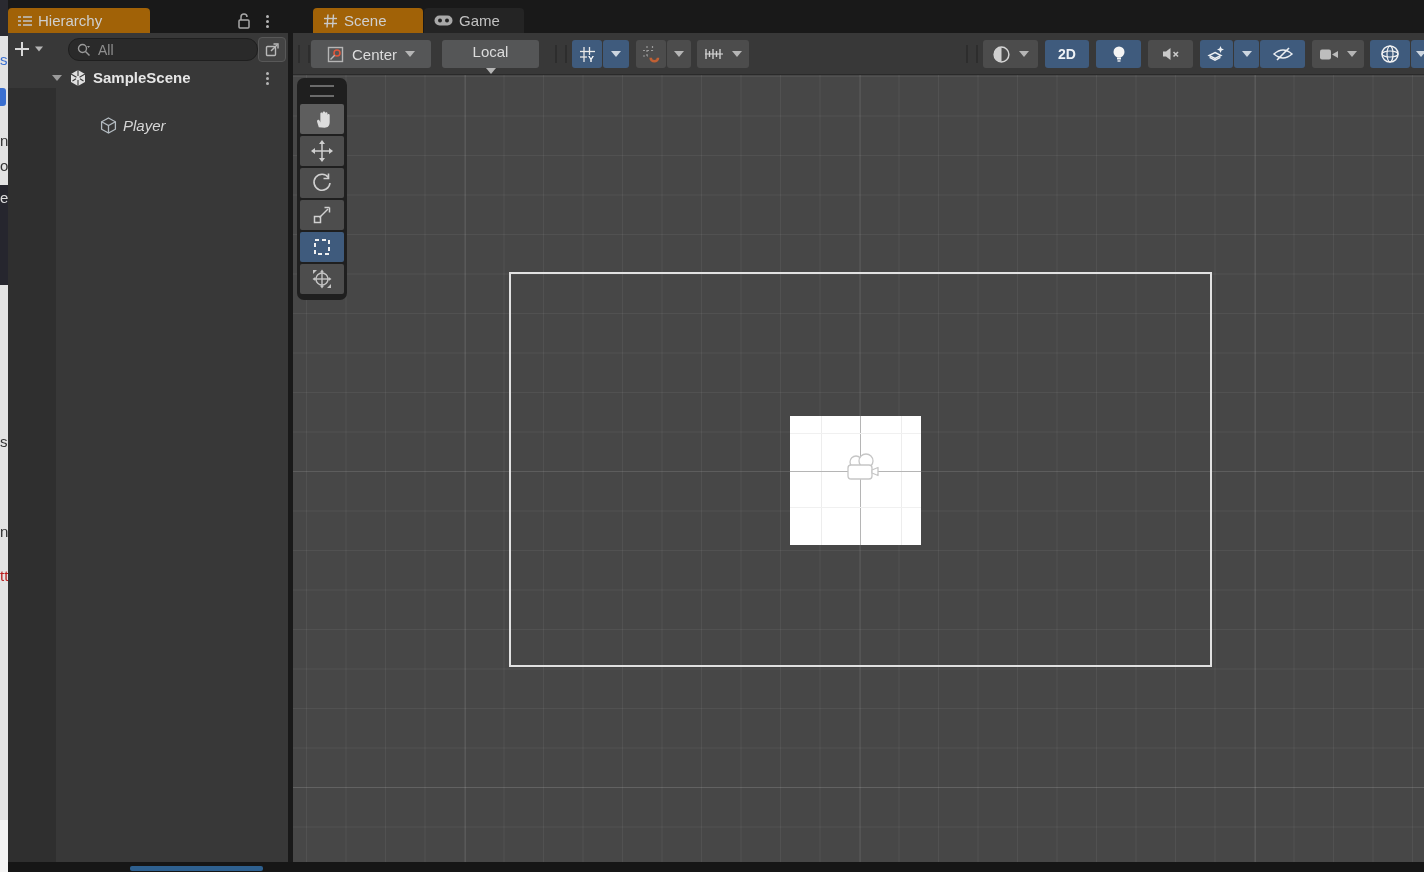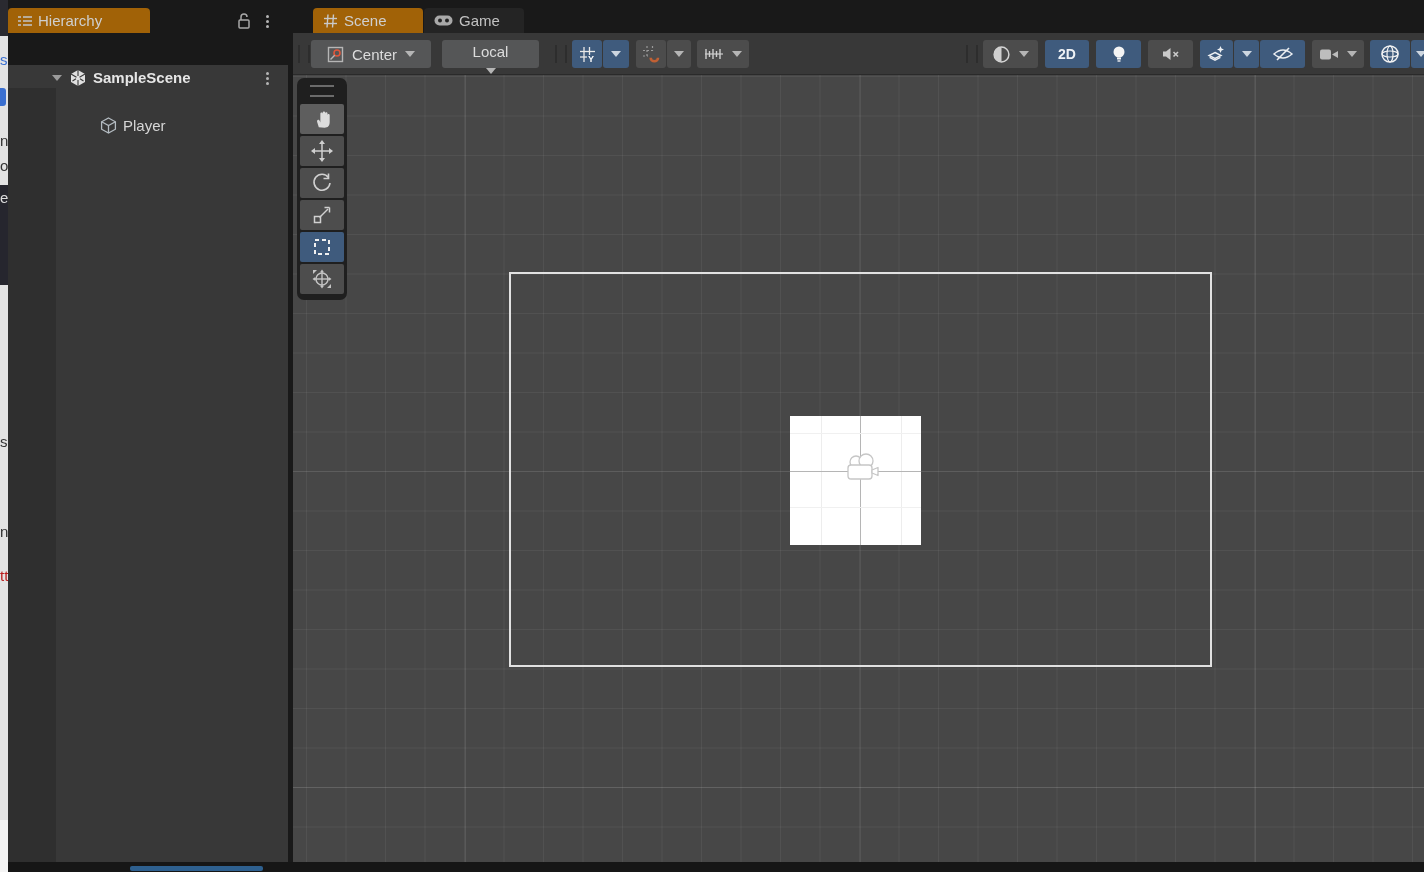--- a/index.html
+++ b/index.html
@@ -87,20 +87,44 @@
       <rect x="3" y="8" width="10" height="8" rx="1" fill="none" stroke="#a8a8a8" stroke-width="1.5"></rect>
       <path d="M5 8 V5 a3 3 0 0 1 6 0" fill="none" stroke="#a8a8a8" stroke-width="1.5"></path>
     </svg>
     <div class="dots3 abs" style="left:258px;top:5px;">
         <span></span>
         <span></span>
         <span></span>
       </div>
   </div>
 
+  <div id="hier-toolbar" class="abs" style="left:8px;top:33px;width:280px;height:32px;">
+    <div class="abs" style="left:6px;top:4px;width:40px;height:24px;display:flex;align-items:center;gap:4px;">
+      <svg width="16" height="16" viewBox="0 0 16 16">
+        <line x1="8" y1="1" x2="8" y2="15" stroke="#d8d8d8" stroke-width="2"></line>
+        <line x1="1" y1="8" x2="15" y2="8" stroke="#d8d8d8" stroke-width="2"></line>
+      </svg>
+      <span class="caret" style="transform:scale(0.8);"></span>
+    </div>
+    <div id="search-box" style="left:60px;top:5px;width:188px;height:21px;">
+      <svg style="margin:0 5px 0 8px;" width="14" height="14" viewBox="0 0 14 14">
+        <circle cx="5.5" cy="5.5" r="4" fill="none" stroke="#9a9a9a" stroke-width="1.4"></circle>
+        <line x1="8.5" y1="8.5" x2="12.5" y2="12.5" stroke="#9a9a9a" stroke-width="1.4"></line>
+        <path d="M10 3 l3 0 -1.5 2 z" fill="#9a9a9a"></path>
+      </svg>
+      <input placeholder="All" style="">
+    </div>
+    <div class="abs" style="left:250px;top:4px;width:26px;height:23px;border:1px solid #585858;border-radius:4px;background:#434343;display:flex;align-items:center;justify-content:center;">
+      <svg width="15" height="15" viewBox="0 0 15 15">
+        <rect x="1.5" y="4.5" width="9" height="9" rx="1" fill="none" stroke="#b9b9b9" stroke-width="1.4"></rect>
+        <line x1="6" y1="9" x2="12" y2="3" stroke="#b9b9b9" stroke-width="1.4"></line>
+        <path d="M8.5 2 H13 V6.5" fill="none" stroke="#b9b9b9" stroke-width="1.4"></path>
+      </svg>
+    </div>
+  </div>
 
   <div id="hier-rows" class="abs" style="left:8px;top:65px;width:280px;height:797px;">
 
     <div class="abs" style="left:0;top:23px;width:48px;height:774px;background:#2f2f2f;"></div>
 
     <div class="hrow" style="top:1px;">
       <span class="caret" style="margin-left:44px;border-top-color:#9a9a9a;"></span>
       <svg style="margin-left:7px;" width="18" height="18" viewBox="0 0 18 18">
         <polygon points="9,1 16,5 16,13 9,17 2,13 2,5" fill="#e0e0e0"></polygon>
         <g stroke="#383838" stroke-width="1.1" fill="none">
@@ -109,21 +133,21 @@
       </svg>
       <span style="margin-left:6px;font-weight:bold;color:#e6e6e6;">SampleScene</span>
       <div class="dots3 abs" style="left:258px;top:4px;">
           <span></span>
           <span></span>
           <span></span>
         </div>
     </div>
 
 
-    <div class="hrow" style="top:49px;">
+    <div class="hrow" style="top:49px;font-style:italic;">
       <svg style="margin-left:92px;" width="17" height="17" viewBox="0 0 16 16">
         <polygon points="8,1 14.5,4.5 14.5,11.5 8,15 1.5,11.5 1.5,4.5" fill="none" stroke="#b4bcc2" stroke-width="1.2"></polygon>
         <path d="M1.5 4.5 L8 8 L14.5 4.5 M8 8 L8 15" fill="none" stroke="#b4bcc2" stroke-width="1.2"></path>
       </svg>
       <span style="margin-left:6px;">Player</span>
     </div>
   </div>
 
   <div class="abs tabbar" style="left:293px;top:8px;width:1078px;height:25px;margin-left:20px;">
     <div class="tab active abs" style="left:0;top:0;width:110px;">

